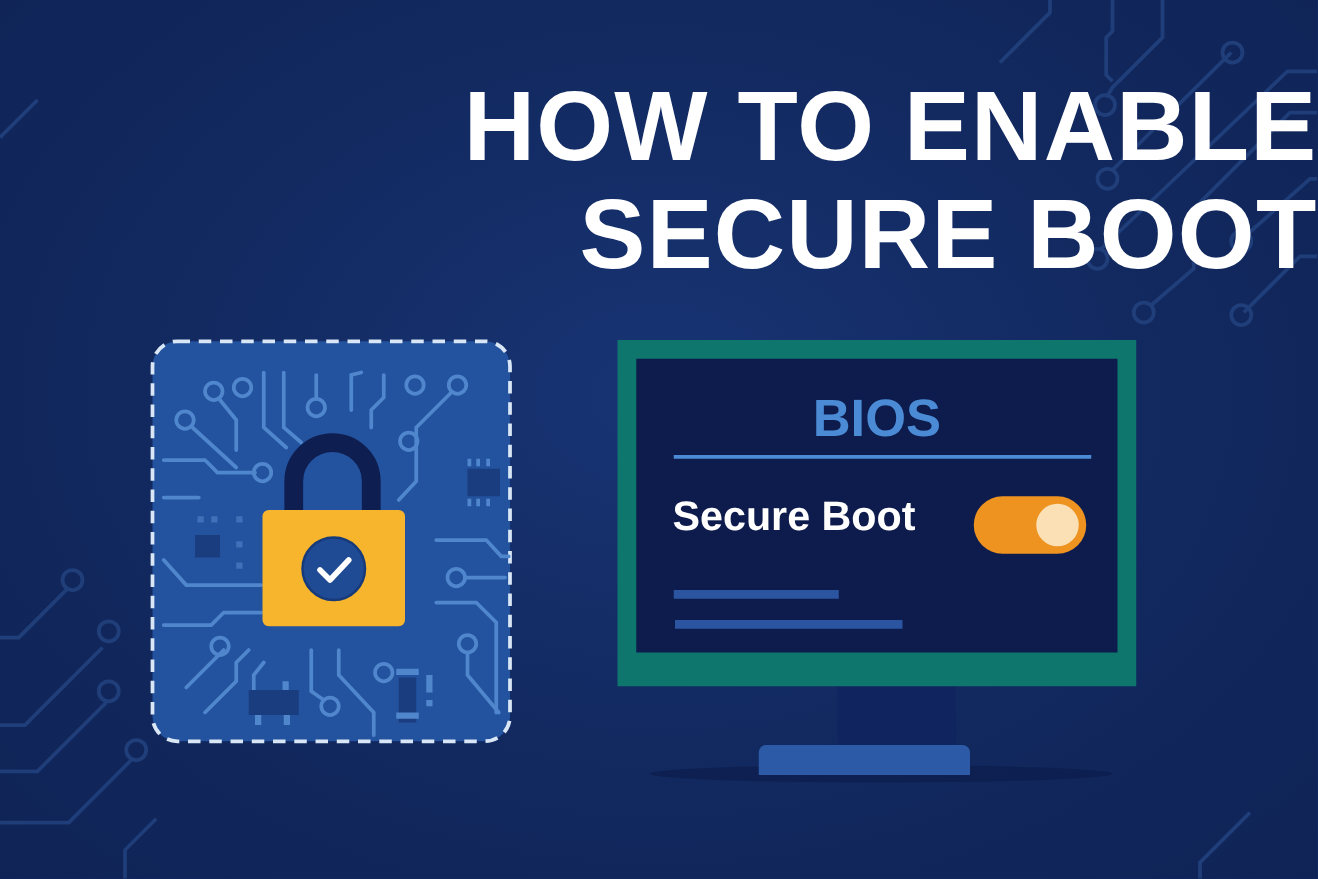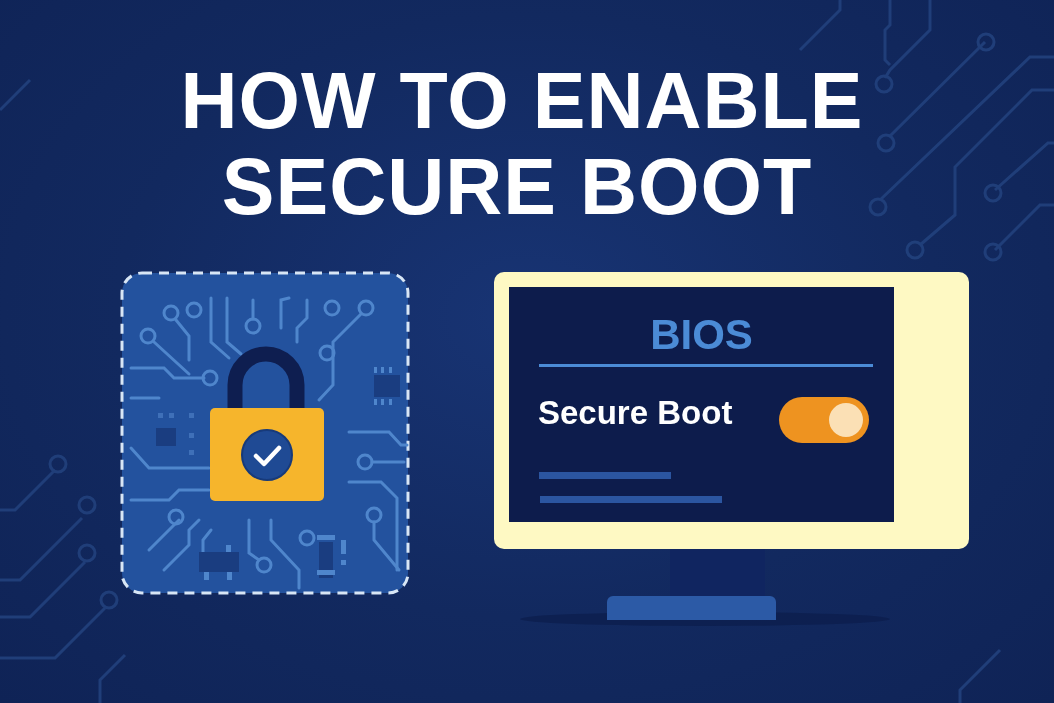--- a/index.html
+++ b/index.html
@@ -1,24 +1,24 @@
 <!DOCTYPE html>
 <html><head>
 <meta charset="utf-8">
 <style>
   html,body{margin:0;padding:0;}
   body{width:1054px;height:703px;overflow:hidden;background:#132a63;font-family:"Liberation Sans",sans-serif;position:relative;}
   .bg{position:absolute;inset:0;background:radial-gradient(ellipse at 50% 45%, #183474 0%, #12295f 55%, #0f2356 100%);}
   .bg-circuits{position:absolute;inset:0;}
-  .title{position:absolute;left:0;width:1054px;top:58px;text-align:center;color:#ffffff;font-weight:bold;font-size:79px;line-height:86px;letter-spacing:1px;}
+  .title{position:absolute;left:0;width:1054px;top:58px;text-align:right;color:#ffffff;font-weight:bold;font-size:79px;line-height:86px;letter-spacing:1px;}
   .title .l1{display:block;margin-left:-10px;}
   .title .l2{display:block;margin-left:-20px;}
   .chip{position:absolute;left:119px;top:270px;width:292px;height:326px;}
   .monitor{position:absolute;left:490px;top:270px;width:430px;height:360px;}
-  .screen-frame{position:absolute;left:4px;top:2px;width:475px;height:277px;background:#fef9c3;border-radius:10px;}
+  .screen-frame{position:absolute;left:4px;top:2px;width:415px;height:277px;background:#0f766e;border-radius:0;}
   .screen{position:absolute;left:15px;top:15px;width:385px;height:235px;background:#0d1c4c;}
   .bios-title{position:absolute;left:0;width:385px;top:24px;text-align:center;color:#4b8bd6;font-weight:bold;font-size:42px;line-height:48px;}
   .bios-rule{position:absolute;left:30px;top:77px;width:334px;height:3px;background:#4b8bd6;}
   .sb-label{position:absolute;left:29px;top:106px;color:#ffffff;font-weight:bold;font-size:33px;line-height:40px;}
   .toggle{position:absolute;left:270px;top:110px;width:90px;height:46px;border-radius:23px;background:#ee9320;}
   .toggle .knob{position:absolute;right:6px;top:6px;width:34px;height:34px;border-radius:50%;background:#fbe0b5;}
   .line1{position:absolute;left:30px;top:185px;width:132px;height:7px;background:#2b55a0;}
   .line2{position:absolute;left:31px;top:209px;width:182px;height:7px;background:#2b55a0;}
   .neck{position:absolute;left:180px;top:279px;width:95px;height:50px;background:#102560;}
   .base{position:absolute;left:117px;top:326px;width:169px;height:24px;background:#2c5aa6;border-radius:6px 6px 0 0;}

